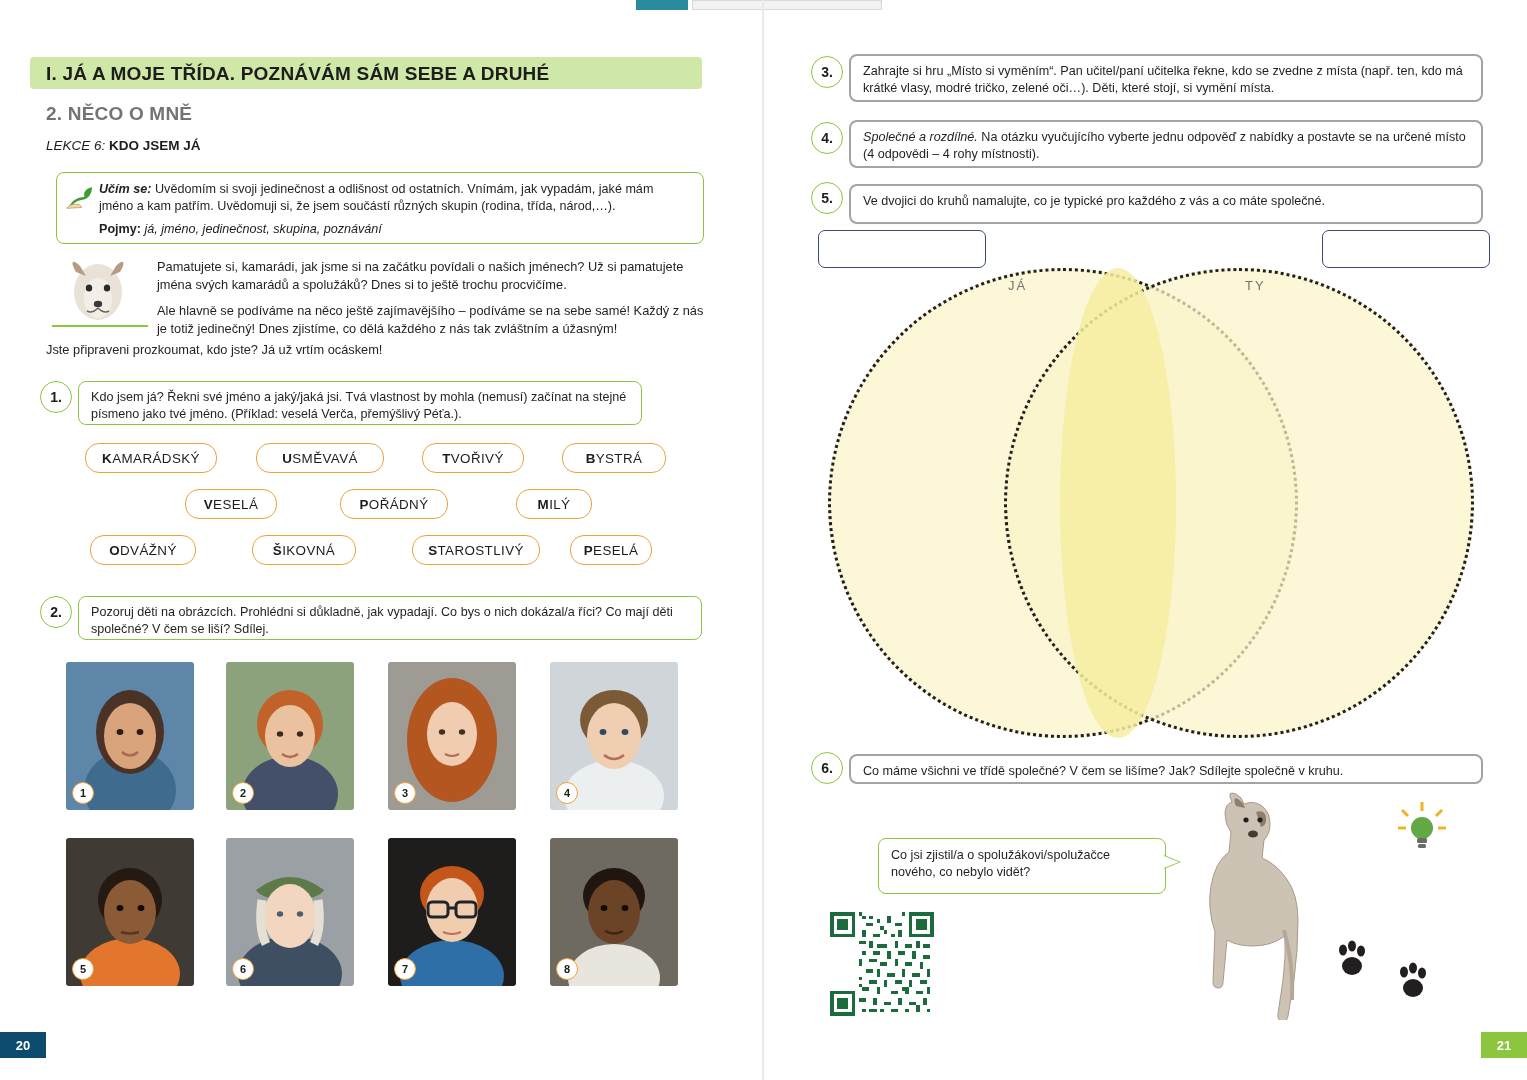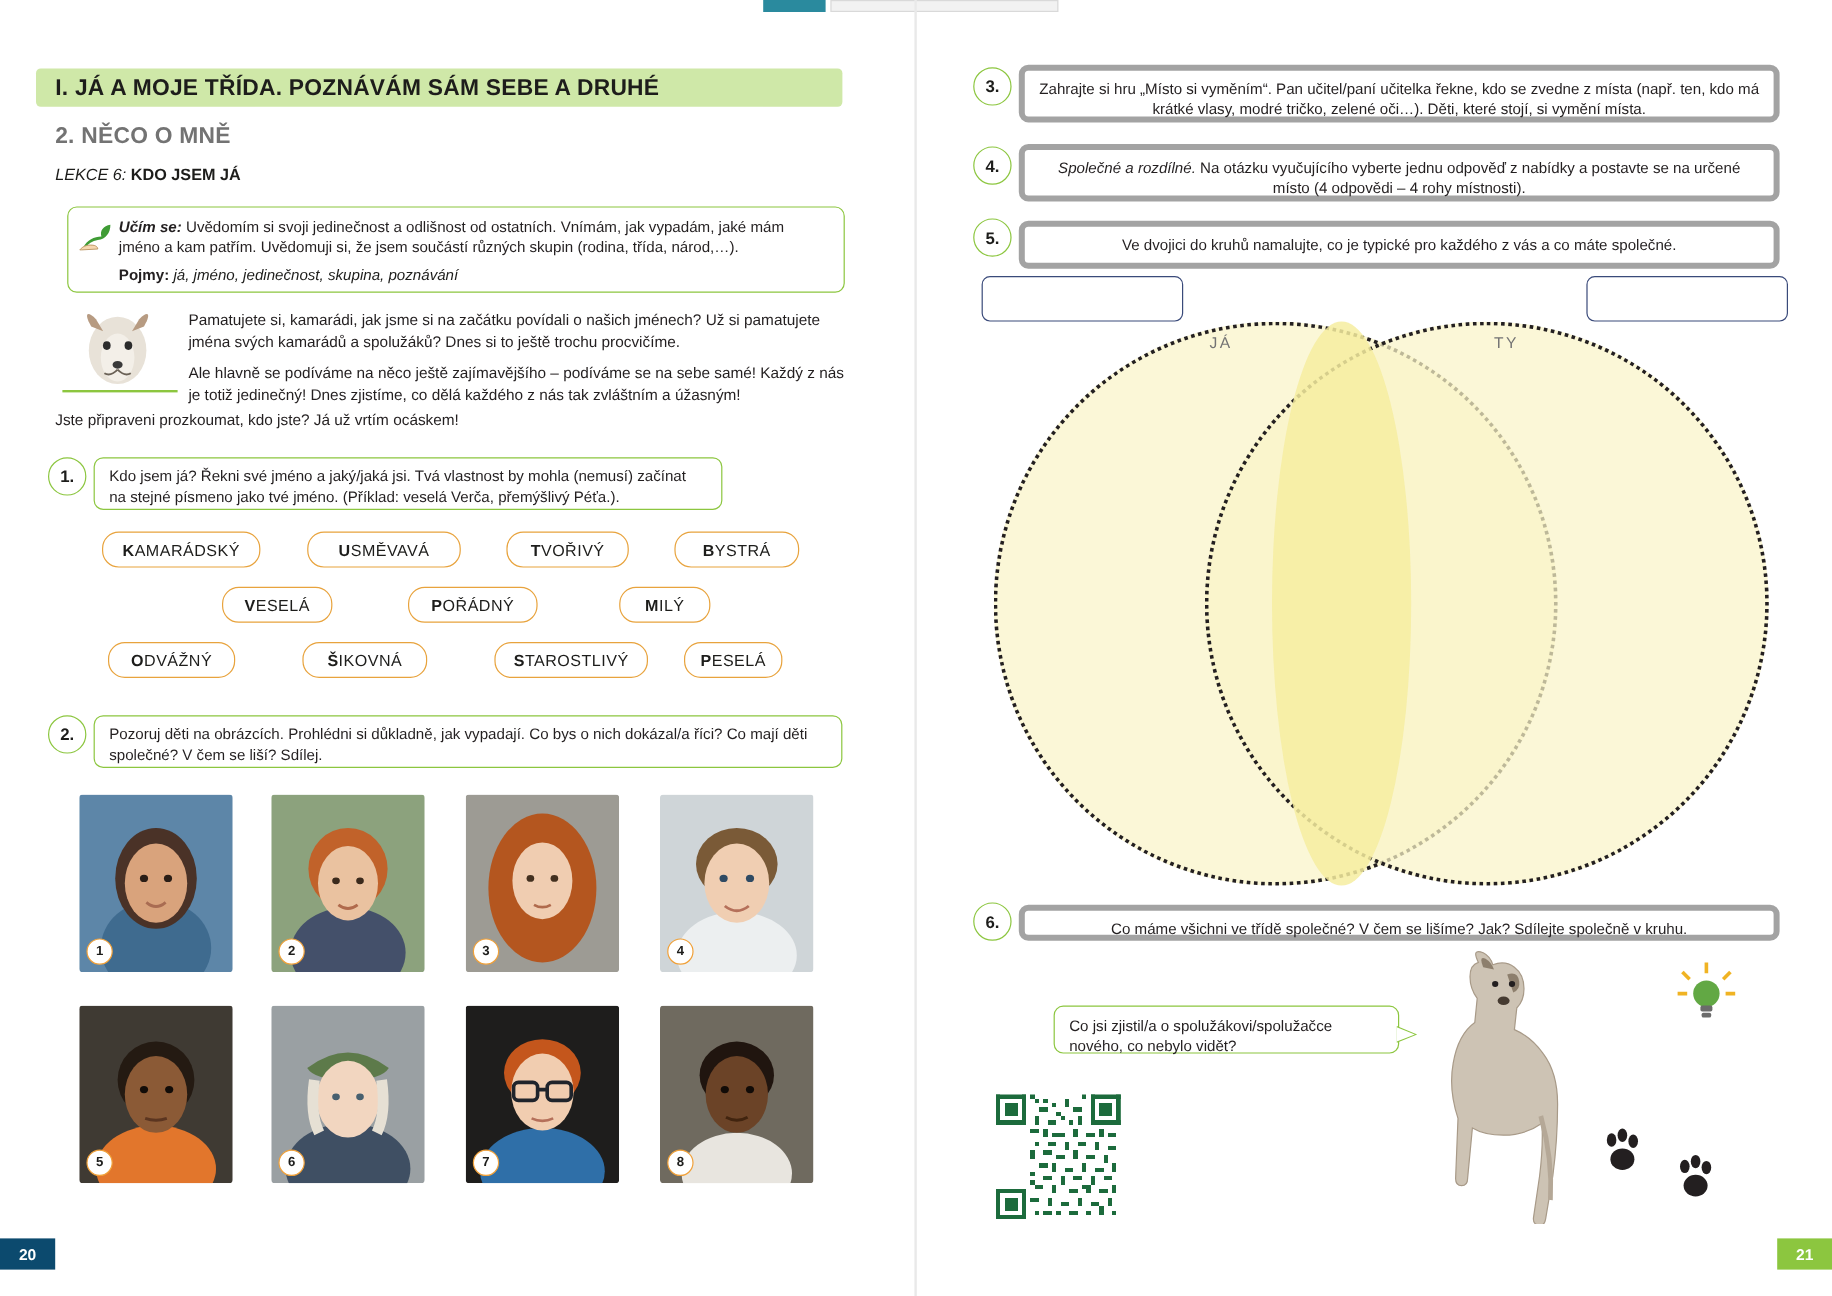--- a/index.html
+++ b/index.html
@@ -92,43 +92,43 @@
     position:absolute;left:0;bottom:22px;width:46px;height:26px;background:#0c4a6e;
     color:#fff;font-size:13px;font-weight:bold;display:flex;align-items:center;justify-content:center;
   }
   .pnum-right{
     position:absolute;right:0;bottom:22px;width:46px;height:26px;background:#8cc63f;
     color:#fff;font-size:13px;font-weight:bold;display:flex;align-items:center;justify-content:center;
   }
 
   
   .r-taskbox{
-    position:absolute;border:5px solid #a3a3a3;border-radius:8px;background:#fff;
-    font-size:12.6px;line-height:1.35;padding:7px 12px;box-sizing:border-box;text-align:center;
+    position:absolute;border:2px solid #a3a3a3;border-radius:8px;background:#fff;
+    font-size:12.6px;line-height:1.35;padding:7px 12px;box-sizing:border-box;
   }
   .r-taskbox i{font-style:italic;}
   .namefield{
     position:absolute;border:1px solid #3a4a7a;border-radius:7px;background:#fff;
     width:162px;height:34px;
   }
   .venn-label{position:absolute;font-size:13px;letter-spacing:2px;color:#737373;}
   .circle{
     position:absolute;width:470px;height:470px;border-radius:50%;
     border:3.5px dotted #231f20;box-sizing:border-box;
     background:rgba(250,244,199,.72);
   }
   .lens{
     position:absolute;left:1060px;top:268px;width:116px;height:470px;
     background:rgba(246,237,160,.85);
     border-radius:50%/50%;
   }
 
   
   .bubble{
-    position:absolute;left:878px;top:838px;width:288px;height:40px;
+    position:absolute;left:878px;top:838px;width:288px;height:56px;
     border:1px solid #8cc63f;border-radius:8px;background:#fff;
     font-size:12.6px;line-height:1.35;padding:8px 12px;box-sizing:border-box;
   }
   .bubble:after{
     content:"";position:absolute;right:-16px;top:16px;width:0;height:0;
     border-top:7px solid transparent;border-bottom:7px solid transparent;border-left:17px solid #8cc63f;
   }
   .bubble:before{
     content:"";position:absolute;right:-14px;top:17px;width:0;height:0;z-index:2;
     border-top:6px solid transparent;border-bottom:6px solid transparent;border-left:15px solid #fff;
@@ -195,21 +195,21 @@
     </svg>
     <div class="dogline"></div>
 
     <div class="intro">
       <p>Pamatujete si, kamarádi, jak jsme si na začátku povídali o našich jménech? Už si pamatujete jména svých kamarádů a spolužáků? Dnes si to ještě trochu procvičíme.</p>
       <p>Ale hlavně se podíváme na něco ještě zajímavějšího – podíváme se na sebe samé! Každý z nás je totiž jedinečný! Dnes zjistíme, co dělá každého z nás tak zvláštním a úžasným!</p>
     </div>
     <div class="intro2">Jste připraveni prozkoumat, kdo jste? Já už vrtím ocáskem!</div>
 
     <div class="numdot" style="left:40px;top:381px;">1.</div>
-    <div class="taskbox" style="left:78px;top:381px;width:524px;height:44px;">
+    <div class="taskbox" style="left:78px;top:381px;width:564px;height:44px;">
       <span>Kdo jsem já? Řekni své jméno a jaký/jaká jsi. Tvá vlastnost by mohla (nemusí) začínat na stejné písmeno jako tvé jméno. (Příklad: veselá Verča, přemýšlivý Péťa.).</span>
     </div>
 
     <div class="pill" style="left:85px;top:443px;width:132px;">
       <b>K</b>
         <span>AMARÁDSKÝ</span>
     </div>
     <div class="pill" style="left:256px;top:443px;width:128px;">
       <b>U</b>
         <span>SMĚVAVÁ</span>

